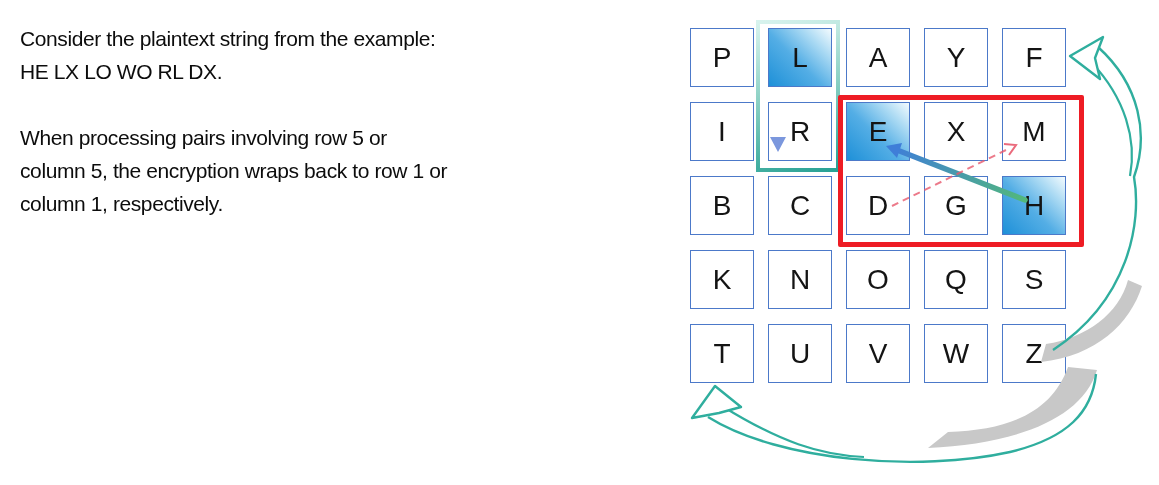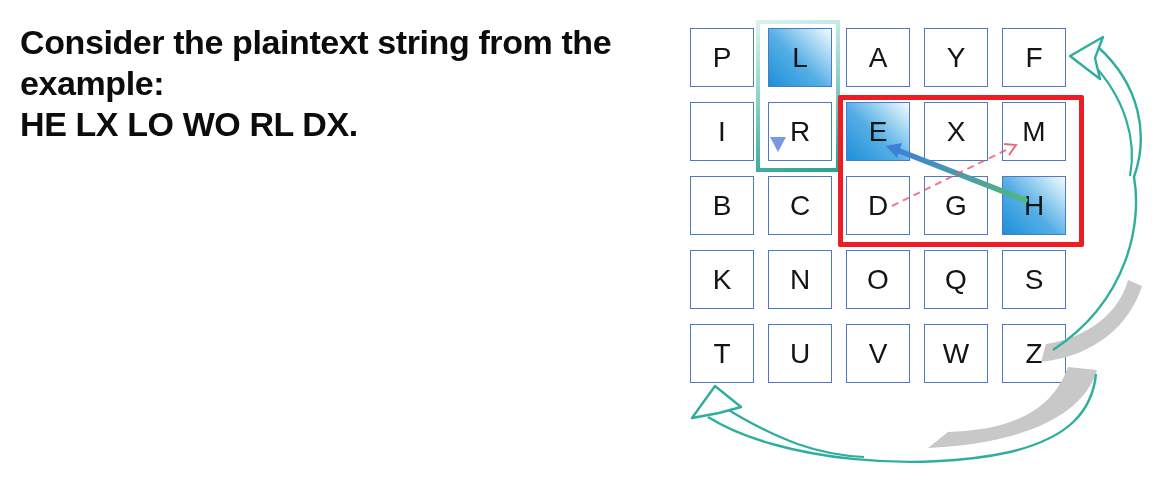--- a/index.html
+++ b/index.html
@@ -15,23 +15,23 @@
 
   
   .text-panel {
     position: absolute;
     left: 20px;
     top: 22px;
     width: 660px;
     color: #0c0c0c;
   }
   .text-panel p {
-    font-size: 34px;
-    font-weight: 700;
-    line-height: 41px;
+    font-size: 21px;
+    font-weight: 400;
+    line-height: 33px;
     letter-spacing: -0.4px;
     white-space: pre-line;
     margin: 0 0 33px 0;
   }
 
   
   .grid-panel {
     position: absolute;
     left: 690px;
     top: 28px;
@@ -83,20 +83,23 @@
   }
 </style>
 </head>
 <body>
 
 <div class="stage">
 
   <div class="text-panel">
     <p>Consider the plaintext string from the example:
 HE LX LO WO RL DX.</p>
+    <p>When processing pairs involving row 5 or
+column 5, the encryption wraps back to row 1 or
+column 1, respectively.</p>
   </div>
 
   <div class="grid-panel">
     <div class="cell">P</div>
     <div class="cell hl">L</div>
     <div class="cell">A</div>
     <div class="cell">Y</div>
     <div class="cell">F</div>
 
     <div class="cell">I</div>

